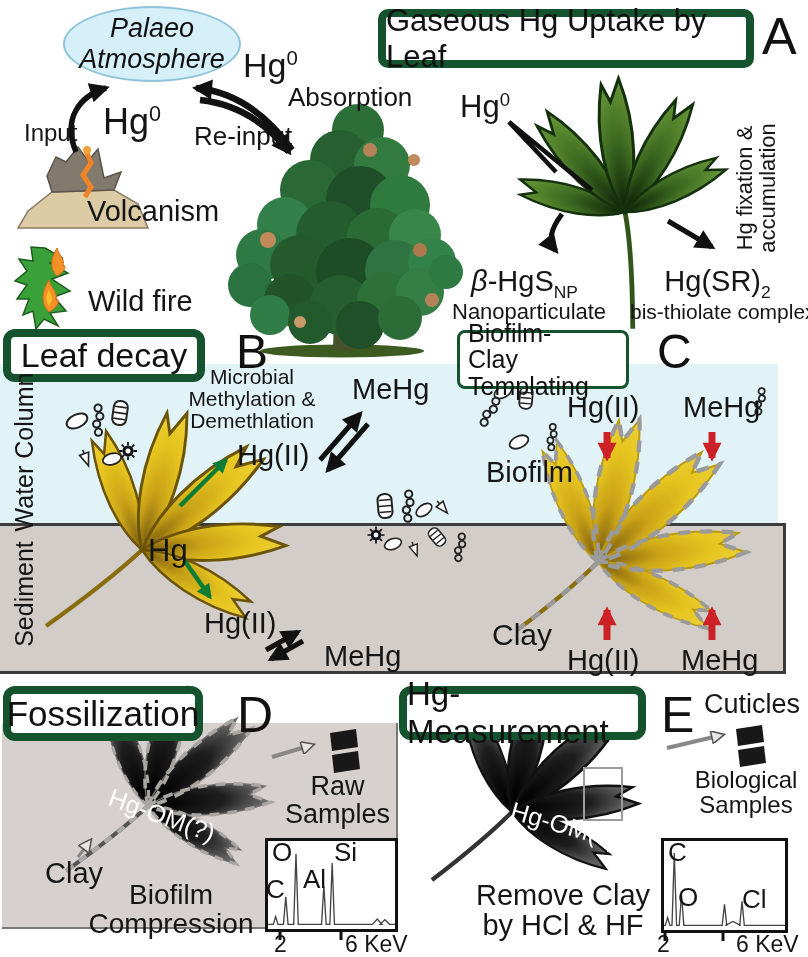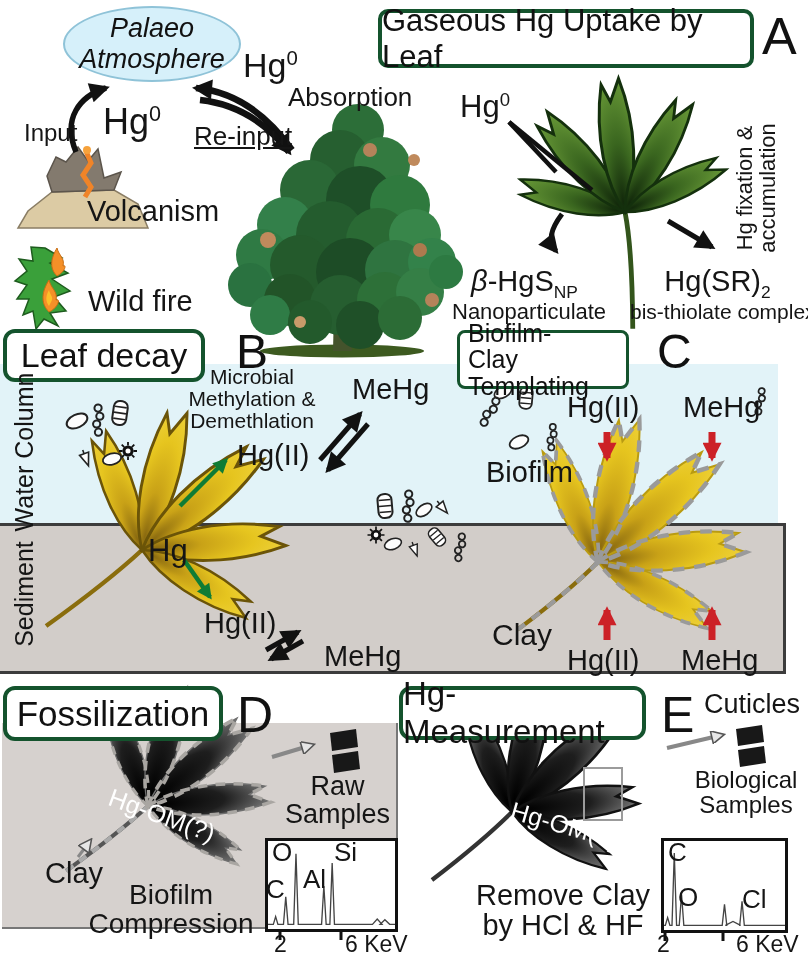--- a/index.html
+++ b/index.html
@@ -1,21 +1,21 @@
 <!DOCTYPE html>
 <html><head>
 <meta charset="utf-8">
 <style>
   html,body{margin:0;padding:0;background:#fff;}
   #fig{position:relative;width:808px;height:957px;overflow:hidden;background:#fff;
        font-family:"Liberation Sans",sans-serif;color:#111;}
   .bgrect{position:absolute;}
   .lbl{position:absolute;color:#151515;line-height:1.04;white-space:nowrap;}
   .ctr{text-align:center;}
-  .obox{position:absolute;background:#fff;border:4px solid #14532d;border-radius:10px;
+  .obox{position:absolute;background:#fff;border:8px solid #14532d;border-radius:10px;
         display:flex;align-items:center;justify-content:center;color:#111;box-sizing:border-box;}
   .plate{position:absolute;font-size:48px;font-weight:500;color:#111;}
   .vrot{transform:translate(-50%,-50%) rotate(-90deg);transform-origin:center;}
   .crot{transform:translate(-50%,-50%);transform-origin:center;}
   sup{font-size:60%;vertical-align:super;}
   sub{font-size:60%;vertical-align:sub;}
   svg{position:absolute;left:0;top:0;}
   .specbox{position:absolute;background:#fff;border:3px solid #111;box-sizing:border-box;}
   .specbox svg{position:absolute;left:0;top:0;width:100%;height:100%;}
   .white{color:#fff;}
@@ -288,21 +288,21 @@
   <div class="lbl" style="left:103px;top:103px;font-size:36px;">
     <span>Hg</span><sup>0</sup>
   </div>
   <div class="lbl" style="left:24px;top:121px;font-size:24px;">Input</div>
   <div class="lbl" style="left:87px;top:196px;font-size:29px;">Volcanism</div>
   <div class="lbl" style="left:88px;top:286px;font-size:29px;">Wild fire</div>
   <div class="lbl" style="left:243px;top:48px;font-size:34px;">
     <span>Hg</span><sup>0</sup>
   </div>
   <div class="lbl" style="left:288px;top:84px;font-size:26px;">Absorption</div>
-  <div class="lbl" style="left:194px;top:123px;font-size:26px;text-decoration:underline;">Re-input</div>
+  <div class="lbl" style="left:194px;top:123px;font-size:26px;">Re-input</div>
 
   <div class="obox" style="left:378px;top:9px;width:376px;height:59px;font-size:31px;">
     <span>Gaseous Hg Uptake by Leaf</span>
   </div>
   <div class="plate" style="left:762px;top:6px;font-size:52px;">A</div>
 
   <div class="lbl" style="left:460px;top:90px;font-size:31px;">
     <span>Hg</span><sup>0</sup>
   </div>
   <div class="lbl crot" style="left:757px;top:188px;font-size:22px;text-align:center;transform:translate(-50%,-50%) rotate(-90deg);">
@@ -340,21 +340,21 @@
     </span>
   </div>
   <div class="plate" style="left:657px;top:324px;">C</div>
   <div class="lbl" style="left:567px;top:392px;font-size:29px;">Hg(II)</div>
   <div class="lbl" style="left:683px;top:392px;font-size:29px;">MeHg</div>
   <div class="lbl" style="left:486px;top:457px;font-size:29px;">Biofilm</div>
   <div class="lbl" style="left:492px;top:619px;font-size:30px;">Clay</div>
   <div class="lbl" style="left:567px;top:645px;font-size:29px;">Hg(II)</div>
   <div class="lbl" style="left:681px;top:645px;font-size:29px;">MeHg</div>
 
-  <div class="obox" style="left:3px;top:686px;width:220px;height:55px;font-size:35px;border-radius:12px;text-align:center;">
+  <div class="obox" style="left:3px;top:686px;width:200px;height:55px;font-size:35px;border-radius:12px;text-align:center;">
     <span>Fossilization</span>
   </div>
   <div class="plate" style="left:237px;top:686px;font-size:50px;">D</div>
   <div class="lbl white crot" style="left:162px;top:815px;font-size:25px;transform:translate(-50%,-50%) rotate(20deg);">Hg-OM(?)</div>
   <div class="lbl" style="left:45px;top:858px;font-size:29px;">Clay</div>
   <div class="lbl ctr" style="left:88px;top:880px;width:166px;font-size:28px;">
     <span>Biofilm</span><br><span>Compression</span>
   </div>
   <div class="lbl ctr" style="left:285px;top:772px;width:105px;font-size:27px;">
     <span>Raw</span><br><span>Samples</span>

